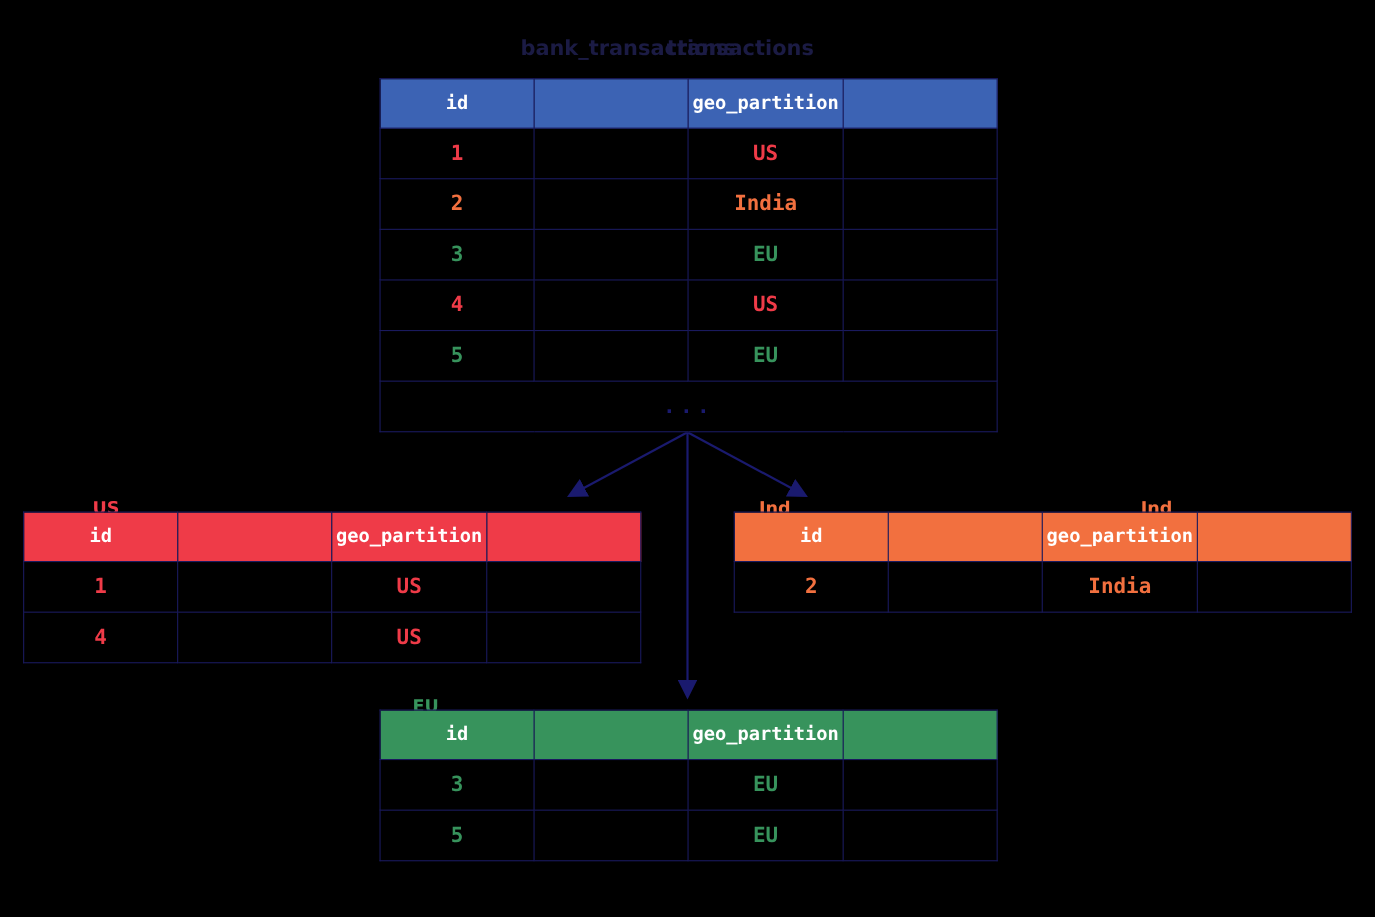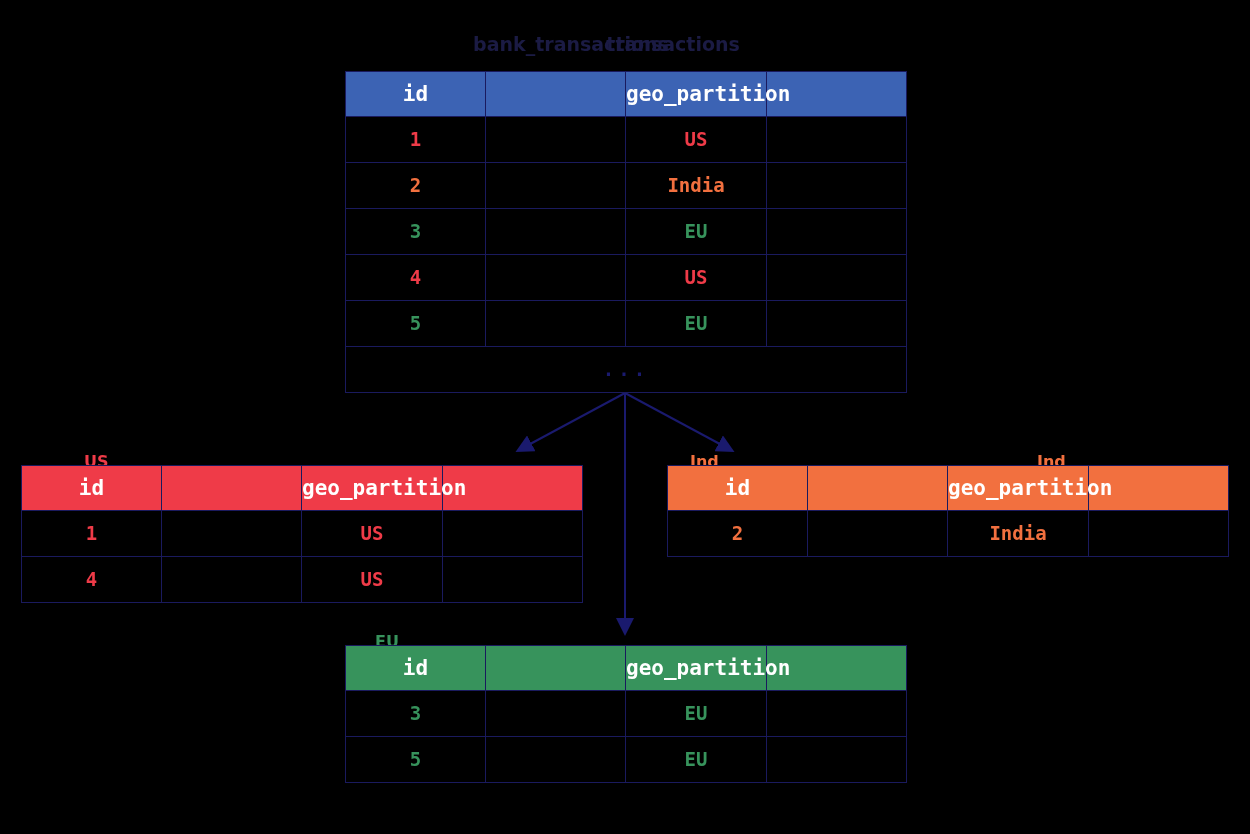--- a/index.html
+++ b/index.html
@@ -34,21 +34,21 @@
   .tbl td, .tbl th {
     border: 1px solid #1a1a5e;
     text-align: center;
     font-family: "DejaVu Sans Mono", "Liberation Mono", monospace;
     font-weight: bold;
     padding: 0;
     line-height: 1;
   }
   .tbl thead th {
     color: #ffffff;
-    font-size: 21px;
+    font-size: 17px;
     height: 44px;
   }
   .tbl tbody td {
     background: #000000;
     font-size: 19px;
     height: 45px;
   }
   .main-table thead th { background: #3c63b4; }
   .us-table   thead th { background: #ef3b48; }
   .in-table   thead th { background: #f2703f; }

